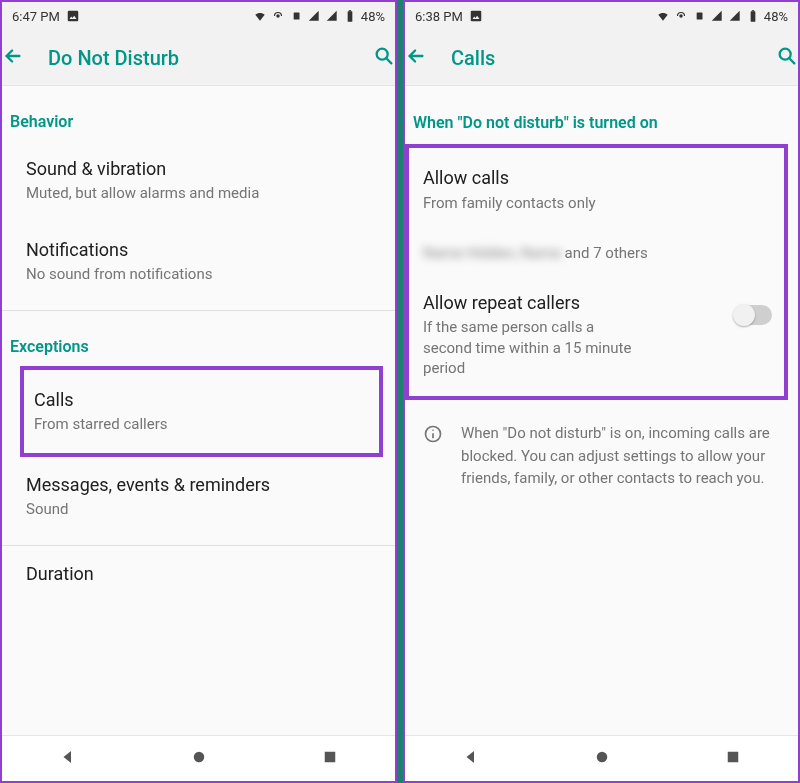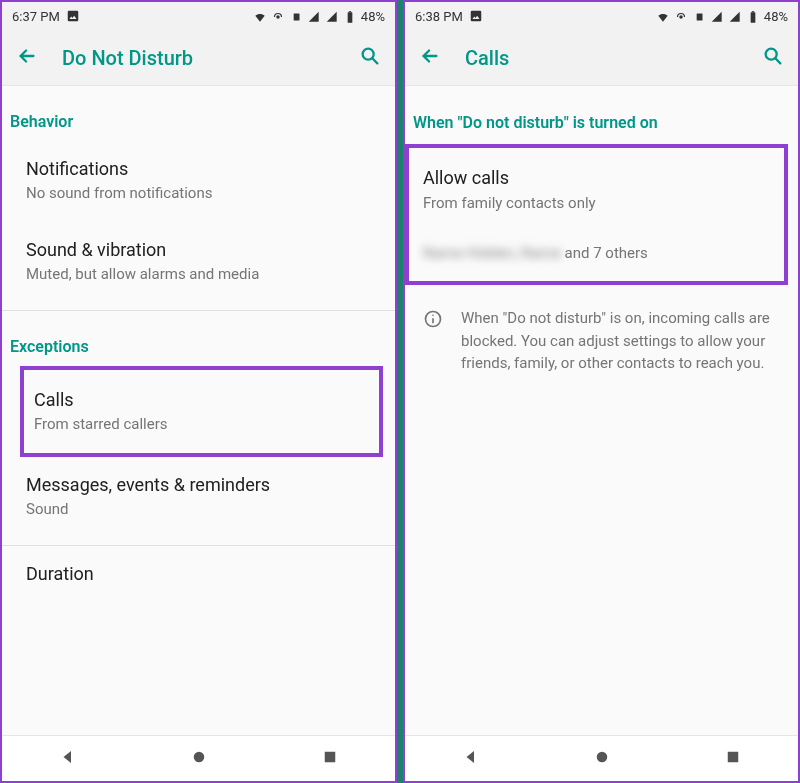--- a/index.html
+++ b/index.html
@@ -25,28 +25,28 @@
     height: 28px;
     background: #f2f2f2;
     display: flex;
     align-items: center;
     justify-content: space-between;
     padding: 0 10px;
     font-size: 13px;
     color: #333;
   }
   .status-left { display: flex; align-items: center; gap: 6px; }
-  .status-right { display: flex; align-items: flex-end; gap: 4px; }
+  .status-right { display: flex; align-items: center; gap: 4px; }
   .status-right svg, .status-right .icon { width: 14px; height: 14px; }
   .app-bar {
     height: 56px;
     background: #f2f2f2;
     display: flex;
     align-items: center;
-    padding: 0 14px;
+    padding: 0 0;
     border-bottom: 1px solid #e5e5e5;
   }
   .app-bar .back { color: #009688; margin-right: 24px; cursor: pointer; }
   .app-bar .title { flex: 1; font-size: 20px; font-weight: 500; color: #009688; }
   .app-bar .search { color: #009688; cursor: pointer; }
   .content {
     flex: 1;
     overflow-y: auto;
     background: #fafafa;
   }
@@ -131,21 +131,21 @@
   }
   .nav-bar svg { width: 18px; height: 18px; fill: #555; }
   .section-label.multiline { line-height: 1.4; padding-right: 20px; }
 </style>
 </head>
 <body>
 
 <div class="phone">
   <div class="status-bar">
     <div class="status-left">
-      <span>6:37 PM</span>
+      <span>6:47 PM</span>
       <svg width="14" height="14" viewBox="0 0 24 24" fill="#333">
           <rect x="3" y="3" width="18" height="18" rx="2"></rect>
           <path fill="#f2f2f2" d="M6 17l3-4 2 2.5 3-4 4 5.5z"></path>
         </svg>
     </div>
     <div class="status-right">
       <svg viewBox="0 0 24 24" fill="#333">
           <path d="M12 20l8-10c-4.5-4-11.5-4-16 0l8 10z"></path>
         </svg>
       <svg viewBox="0 0 24 24" fill="#333">
@@ -179,26 +179,26 @@
       <svg width="22" height="22" viewBox="0 0 24 24" fill="none" stroke="#009688" stroke-width="2.5" stroke-linecap="round">
           <circle cx="10" cy="10" r="6"></circle>
           <path d="M20 20l-5.5-5.5"></path>
         </svg>
     </span>
   </div>
 
   <div class="content">
     <div class="section-label">Behavior</div>
     <div class="row">
+      <div class="row-title">Sound &amp; vibration</div>
+      <div class="row-sub">Muted, but allow alarms and media</div>
+    </div>
+    <div class="row">
       <div class="row-title">Notifications</div>
       <div class="row-sub">No sound from notifications</div>
-    </div>
-    <div class="row">
-      <div class="row-title">Sound &amp; vibration</div>
-      <div class="row-sub">Muted, but allow alarms and media</div>
     </div>
     <div class="divider"></div>
 
     <div class="section-label">Exceptions</div>
     <div class="highlight-box">
       <div class="row">
         <div class="row-title">Calls</div>
         <div class="row-sub">From starred callers</div>
       </div>
     </div>
@@ -281,20 +281,27 @@
       <div class="row">
         <div class="row-title">Allow calls</div>
         <div class="row-sub">From family contacts only</div>
       </div>
       <div class="row">
         <div class="row-sub">
           <span class="blur">Name Hidden, Name</span>
           <span class="nobr">and 7 others</span>
         </div>
       </div>
+      <div class="row toggle-row">
+        <div class="txt">
+          <div class="row-title">Allow repeat callers</div>
+          <div class="row-sub" style="max-width:220px">If the same person calls a second time within a 15 minute period</div>
+        </div>
+        <div class="switch"></div>
+      </div>
     </div>
 
     <div class="info-block">
       <span class="info-icon">
         <svg width="20" height="20" viewBox="0 0 24 24" fill="none" stroke="#757575" stroke-width="2">
             <circle cx="12" cy="12" r="9"></circle>
             <line x1="12" y1="11" x2="12" y2="17"></line>
             <circle cx="12" cy="7.5" r="1" fill="#757575" stroke="none"></circle>
           </svg>
       </span>

